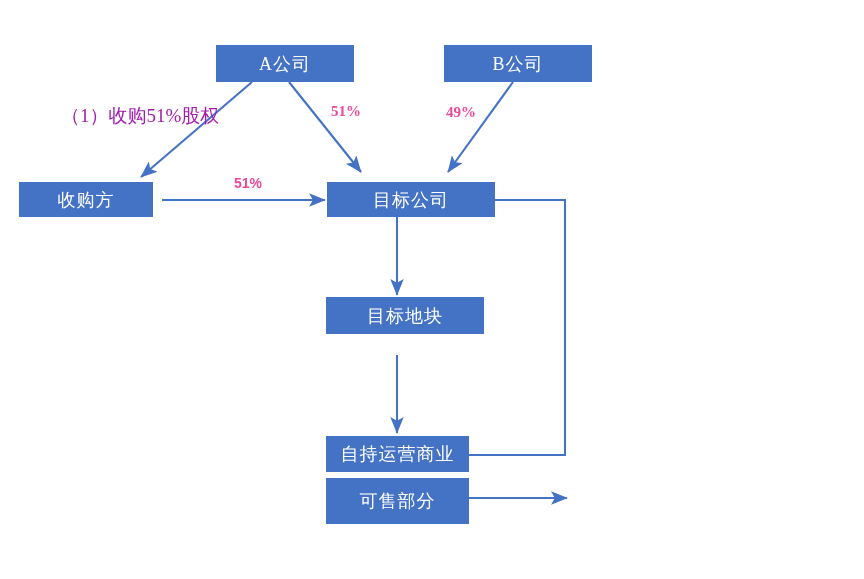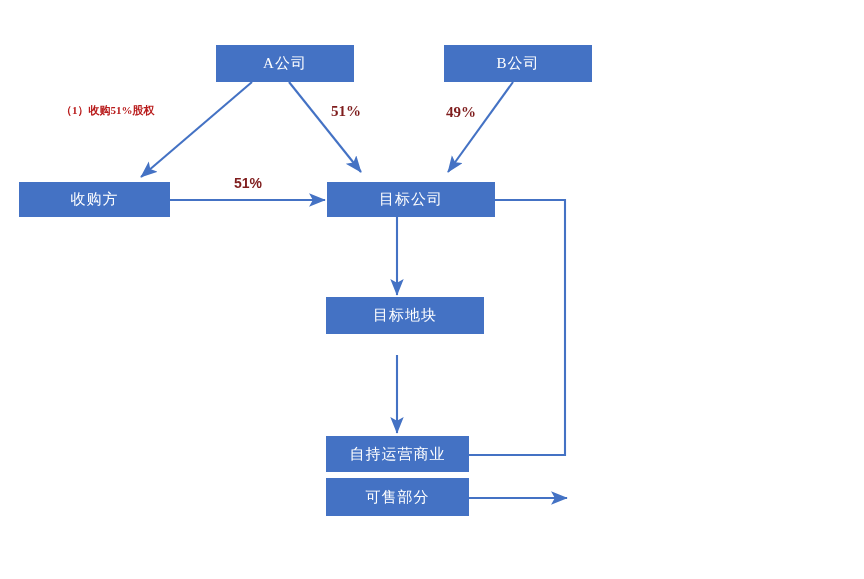--- a/index.html
+++ b/index.html
@@ -27,38 +27,38 @@
     pointer-events: none;
   }
   .node {
     position: absolute;
     background: #4472C4;
     color: #ffffff;
     display: flex;
     align-items: center;
     justify-content: center;
     font-family: "Liberation Serif", "DejaVu Serif", serif;
-    font-size: 15px;
+    font-size: 18px;
     letter-spacing: 1px;
     box-sizing: border-box;
     z-index: 2;
   }
   .note {
     position: absolute;
-    color: #b91c1c;
+    color: #a21caf;
     font-family: "Liberation Serif", "DejaVu Serif", serif;
-    font-weight: bold;
-    font-size: 11px;
+    font-weight: normal;
+    font-size: 19px;
     white-space: nowrap;
     line-height: 1.5;
     z-index: 3;
   }
   .pct {
     position: absolute;
-    color: #7f1d1d;
+    color: #ec4899;
     font-family: "Liberation Sans", "DejaVu Sans", sans-serif;
     font-weight: bold;
     font-size: 14px;
     white-space: nowrap;
     z-index: 3;
   }
   .pct.serifish {
     font-family: "Liberation Serif", "DejaVu Serif", serif;
     font-size: 15px;
   }
@@ -93,37 +93,37 @@
   </svg>
 
   <div class="node" style="left:216px; top:45px; width:138px; height:37px;">
     <span>A公司</span>
   </div>
 
   <div class="node" style="left:444px; top:45px; width:148px; height:37px;">
     <span>B公司</span>
   </div>
 
-  <div class="node" style="left:19px; top:182px; width:151px; height:35px;">
+  <div class="node" style="left:19px; top:182px; width:134px; height:35px;">
     <span>收购方</span>
   </div>
 
   <div class="node" style="left:327px; top:182px; width:168px; height:35px;">
     <span>目标公司</span>
   </div>
 
   <div class="node" style="left:326px; top:297px; width:158px; height:37px;">
     <span>目标地块</span>
   </div>
 
   <div class="node" style="left:326px; top:436px; width:143px; height:36px;align-items:center;">
     <span>自持运营商业</span>
   </div>
 
-  <div class="node" style="left:326px; top:478px; width:143px; height:38px;">
+  <div class="node" style="left:326px; top:478px; width:143px; height:46px;">
     <span>可售部分</span>
   </div>
 
   <div class="pct serifish" style="left:331px; top:103px;">51%</div>
 
   <div class="pct serifish" style="left:446px; top:104px;">49%</div>
 
   <div class="pct" style="left:234px; top:175px;">51%</div>
 
   <div class="note" style="left:61px; top:102px;">

